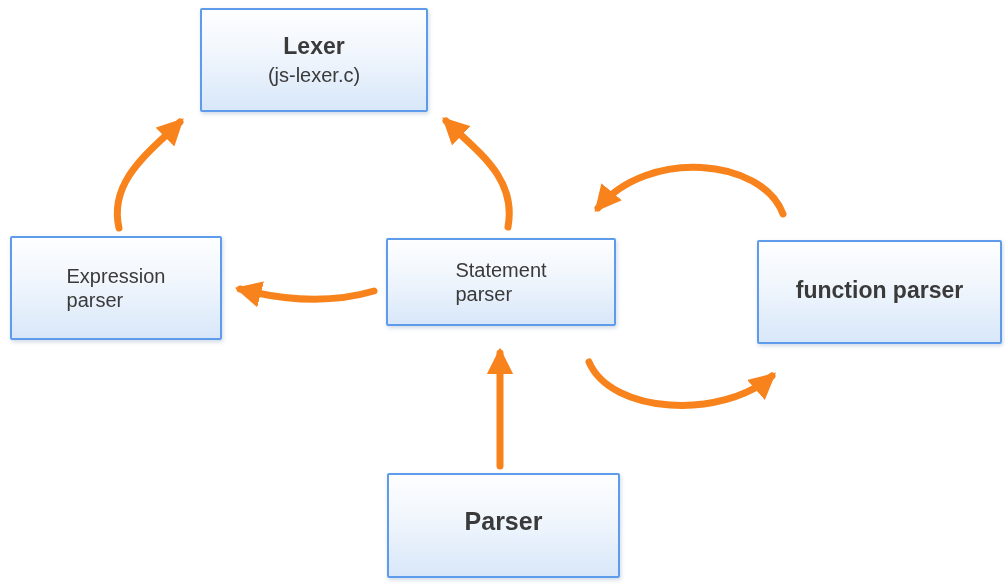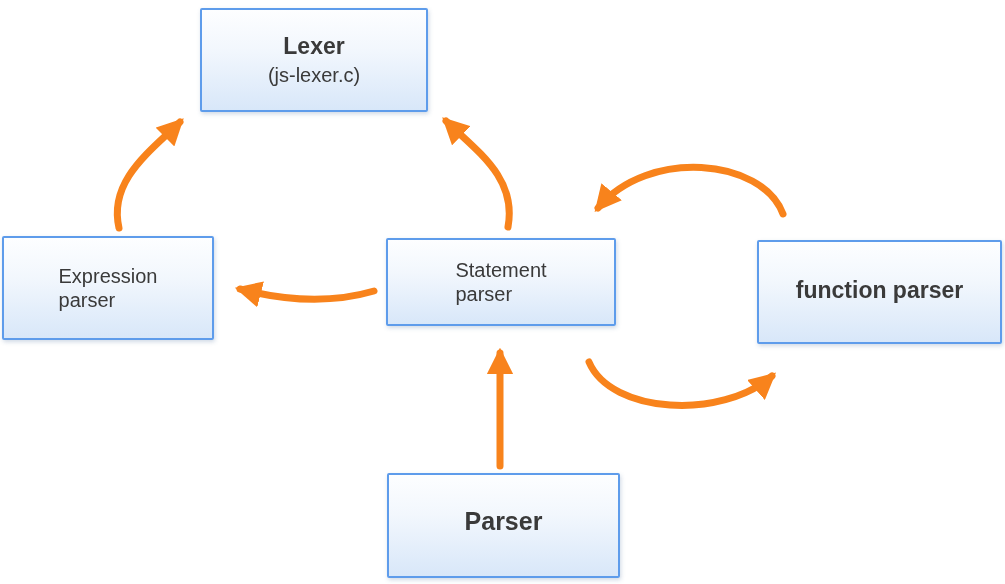--- a/index.html
+++ b/index.html
@@ -57,21 +57,21 @@
   #node-expression .node-title{ font-size: 20px; font-weight: normal; }
   #node-expression .node-sub  { font-size: 19px; }
   #node-statement .node-title { font-size: 20px; font-weight: normal; }
   #node-statement .node-sub   { font-size: 19px; }
   #node-function .node-title  { font-size: 23px; font-weight: bold; margin-bottom: 4px; }
   #node-function .node-sub    { font-size: 17px; }
   #node-parser .node-title    { font-size: 25px; font-weight: bold; margin-bottom: 8px; }
   #node-parser .node-sub      { font-size: 17px; }
   
   #node-lexer      { left: 200px; top: 8px;   width: 228px; height: 104px; }
-  #node-expression { left: 2px;  top: 236px; width: 212px; height: 104px; }
+  #node-expression { left: 10px;  top: 236px; width: 212px; height: 104px; }
   #node-statement  { left: 386px; top: 238px; width: 230px; height: 88px; }
   #node-function   { left: 757px; top: 240px; width: 245px; height: 104px; }
   #node-parser     { left: 387px; top: 473px; width: 233px; height: 105px; }
 </style>
 </head>
 <body>
 
 <div id="canvas">
 
   <svg id="arrow-layer" viewBox="0 0 1005 584" xmlns="http://www.w3.org/2000/svg">

